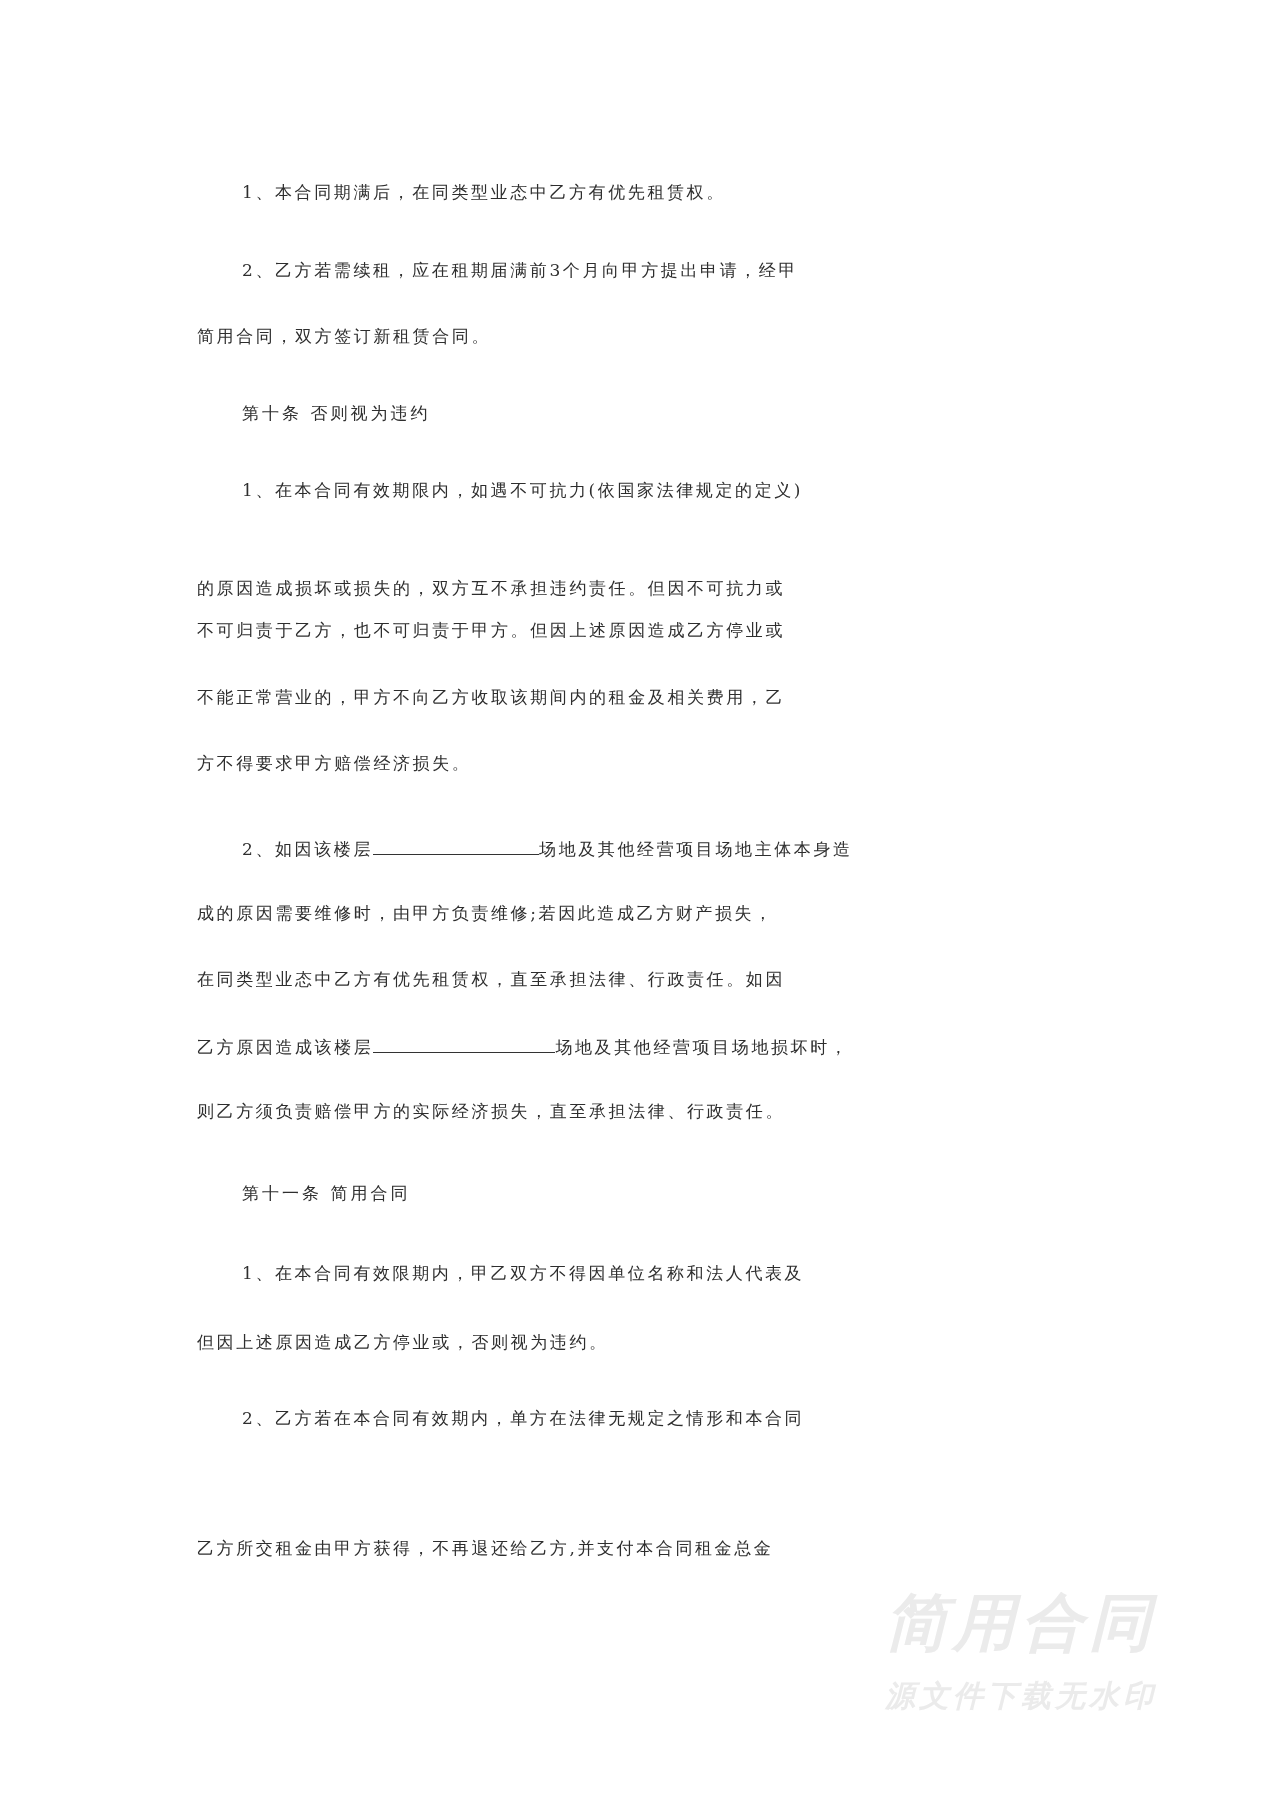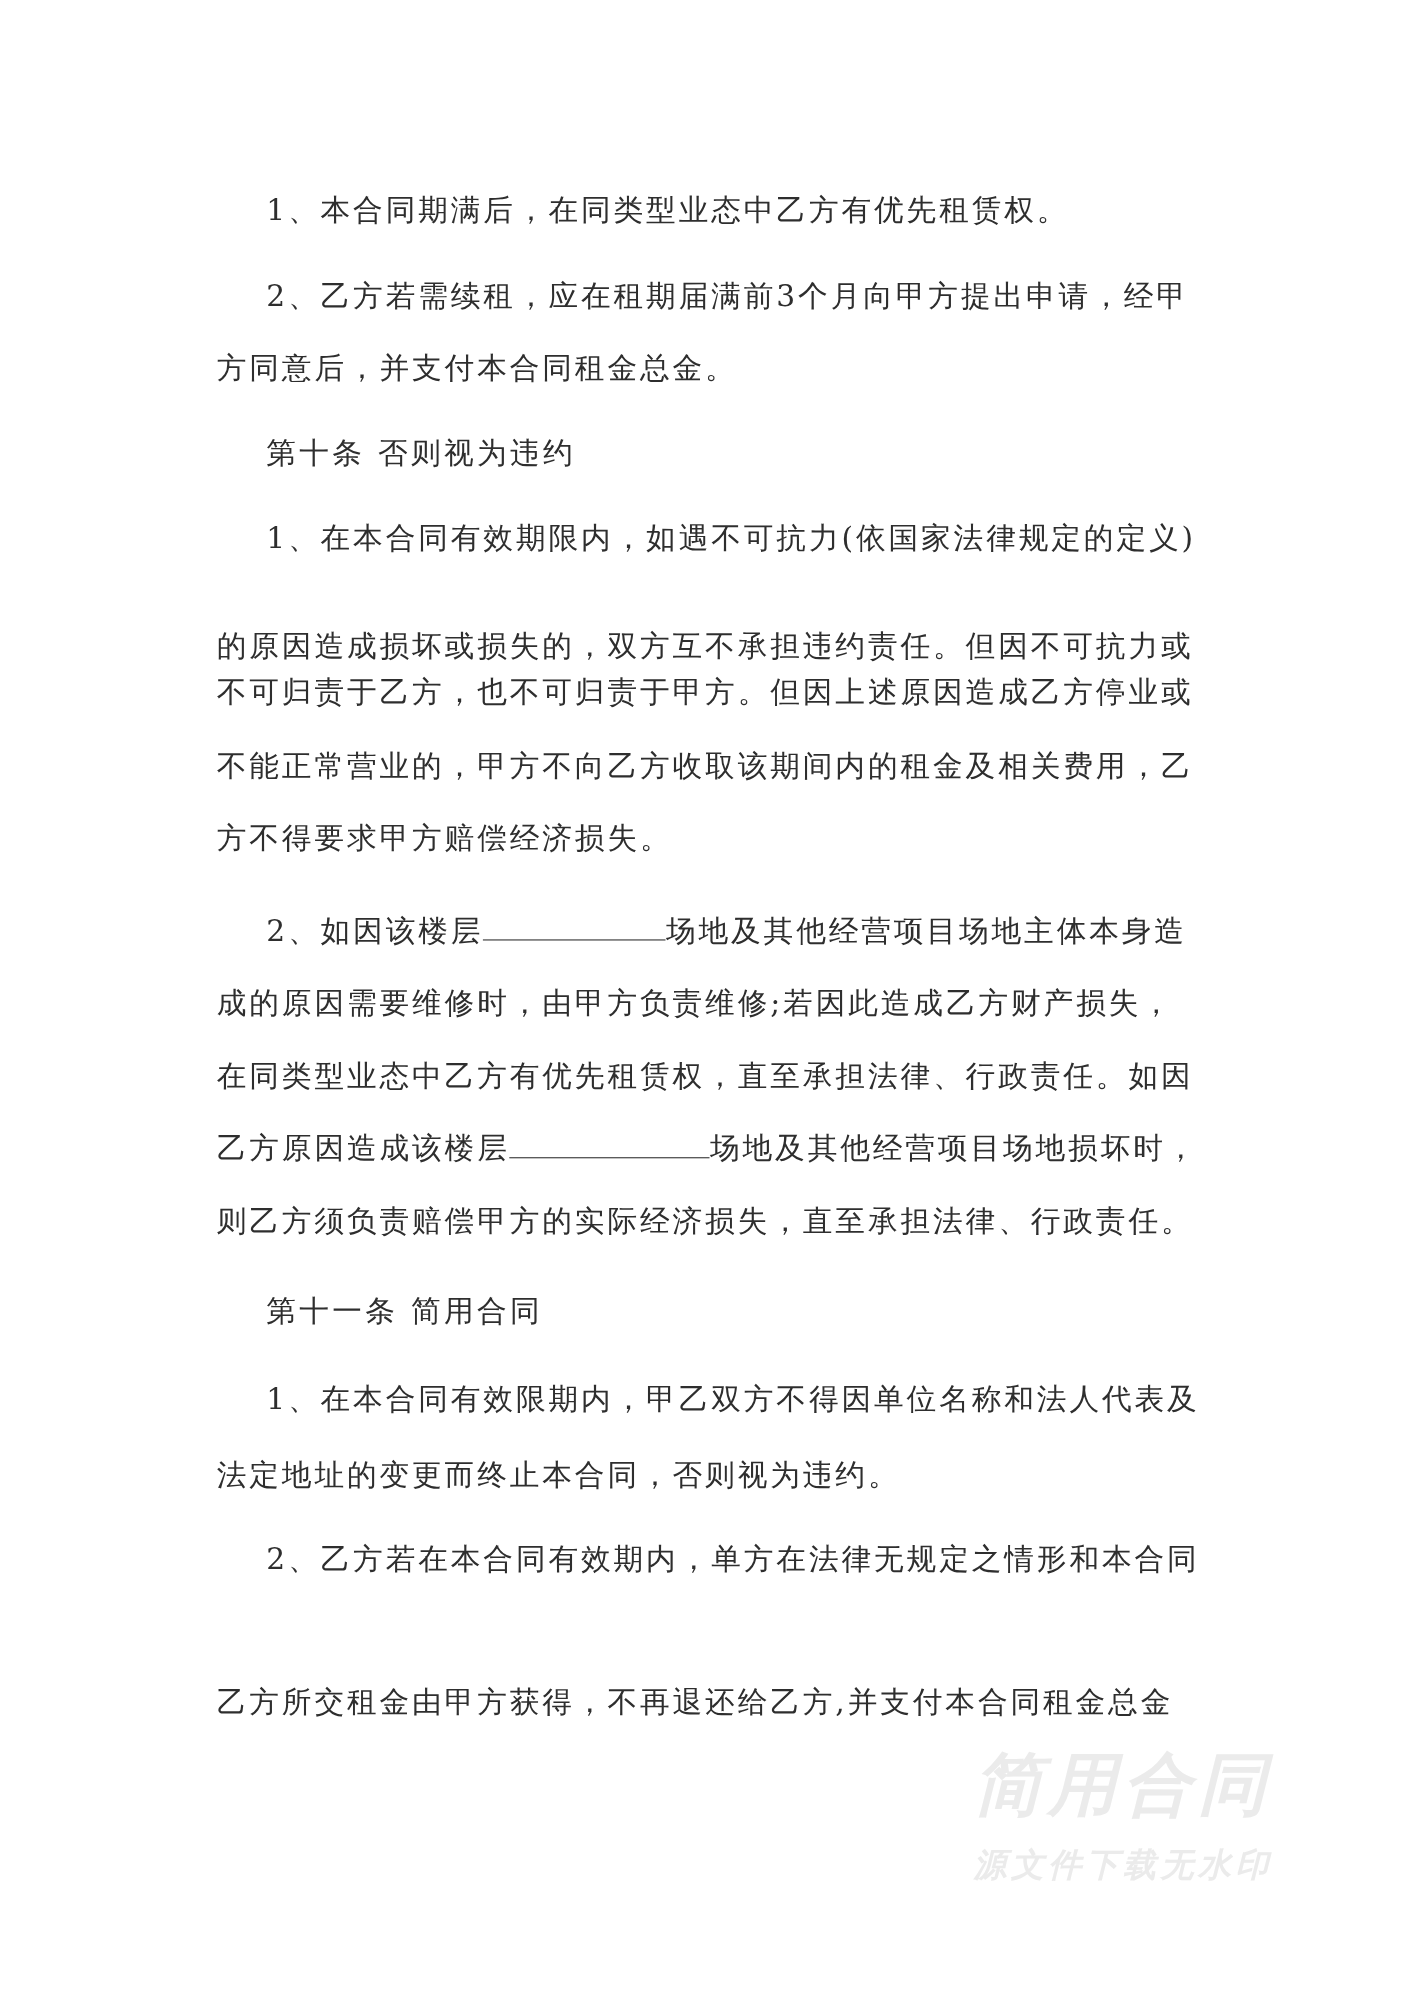--- a/index.html
+++ b/index.html
@@ -1,37 +1,37 @@
 <!DOCTYPE html>
 <html><head>
 <meta charset="utf-8">
 <style>
   html, body { margin: 0; padding: 0; background: #ffffff; }
   body { width: 1280px; height: 1810px; position: relative; overflow: hidden;
          font-family: "DejaVu Serif", "Liberation Serif", serif; color: #2e2e2e; }
   .page { position: absolute; left: 0; top: 0; width: 1280px; height: 1810px; background: #fff; }
-  .line { position: absolute; left: 197px; font-size: 27px; letter-spacing: 2.6px;
+  .line { position: absolute; left: 197px; font-size: 17px; letter-spacing: 2.6px;
           line-height: 34px; white-space: nowrap; transform: translateY(-17px); }
   .indent { left: 242px; }
   .heading { left: 242px; letter-spacing: 3px; }
   .blank { display: inline-block; border-bottom: 1.5px solid #333; height: 24px; vertical-align: baseline; }
   .wm { position: absolute; left: 885px; width: 300px; font-family: "DejaVu Sans", sans-serif;
         color: #ebebeb; font-weight: bold; font-style: italic; white-space: nowrap; }
   .wm-title { top: 1588px; font-size: 62px; letter-spacing: 6px; line-height: 70px; }
   .wm-sub { top: 1678px; font-size: 30px; letter-spacing: 4px; line-height: 36px; }
 </style>
 </head>
 <body>
 
 <div class="page">
 
   <div class="line indent" style="top:192px">1、本合同期满后，在同类型业态中乙方有优先租赁权。</div>
 
   <div class="line indent" style="top:270px">2、乙方若需续租，应在租期届满前3个月向甲方提出申请，经甲</div>
-  <div class="line" style="top:336px">方同意后，并支付本合同租金总金。</div>
+  <div class="line" style="top:336px">简用合同，双方签订新租赁合同。</div>
 
   <div class="line heading" style="top:413px">第十条 否则视为违约</div>
 
   <div class="line indent" style="top:490px">1、在本合同有效期限内，如遇不可抗力(依国家法律规定的定义)</div>
   <div class="line" style="top:588px">的原因造成损坏或损失的，双方互不承担违约责任。但因不可抗力或</div>
   <div class="line" style="top:630px">不可归责于乙方，也不可归责于甲方。但因上述原因造成乙方停业或</div>
   <div class="line" style="top:697px">不能正常营业的，甲方不向乙方收取该期间内的租金及相关费用，乙</div>
   <div class="line" style="top:763px">方不得要求甲方赔偿经济损失。</div>
 
   <div class="line indent" style="top:847px">
@@ -40,20 +40,20 @@
   <div class="line" style="top:913px">成的原因需要维修时，由甲方负责维修;若因此造成乙方财产损失，</div>
   <div class="line" style="top:979px">在同类型业态中乙方有优先租赁权，直至承担法律、行政责任。如因</div>
   <div class="line" style="top:1045px">
     <span>乙方原因造成该楼层</span><span class="blank" style="width:182px"></span><span>场地及其他经营项目场地损坏时，</span>
   </div>
   <div class="line" style="top:1111px">则乙方须负责赔偿甲方的实际经济损失，直至承担法律、行政责任。</div>
 
   <div class="line heading" style="top:1193px">第十一条 简用合同</div>
 
   <div class="line indent" style="top:1273px">1、在本合同有效限期内，甲乙双方不得因单位名称和法人代表及</div>
-  <div class="line" style="top:1342px">法定地址的变更而终止本合同，否则视为违约。</div>
+  <div class="line" style="top:1342px">但因上述原因造成乙方停业或，否则视为违约。</div>
 
   <div class="line indent" style="top:1418px">2、乙方若在本合同有效期内，单方在法律无规定之情形和本合同</div>
   <div class="line" style="top:1548px">乙方所交租金由甲方获得，不再退还给乙方,并支付本合同租金总金</div>
 
   <div class="wm wm-title">简用合同</div>
   <div class="wm wm-sub">源文件下载无水印</div>
 </div>
 
 </body></html>

